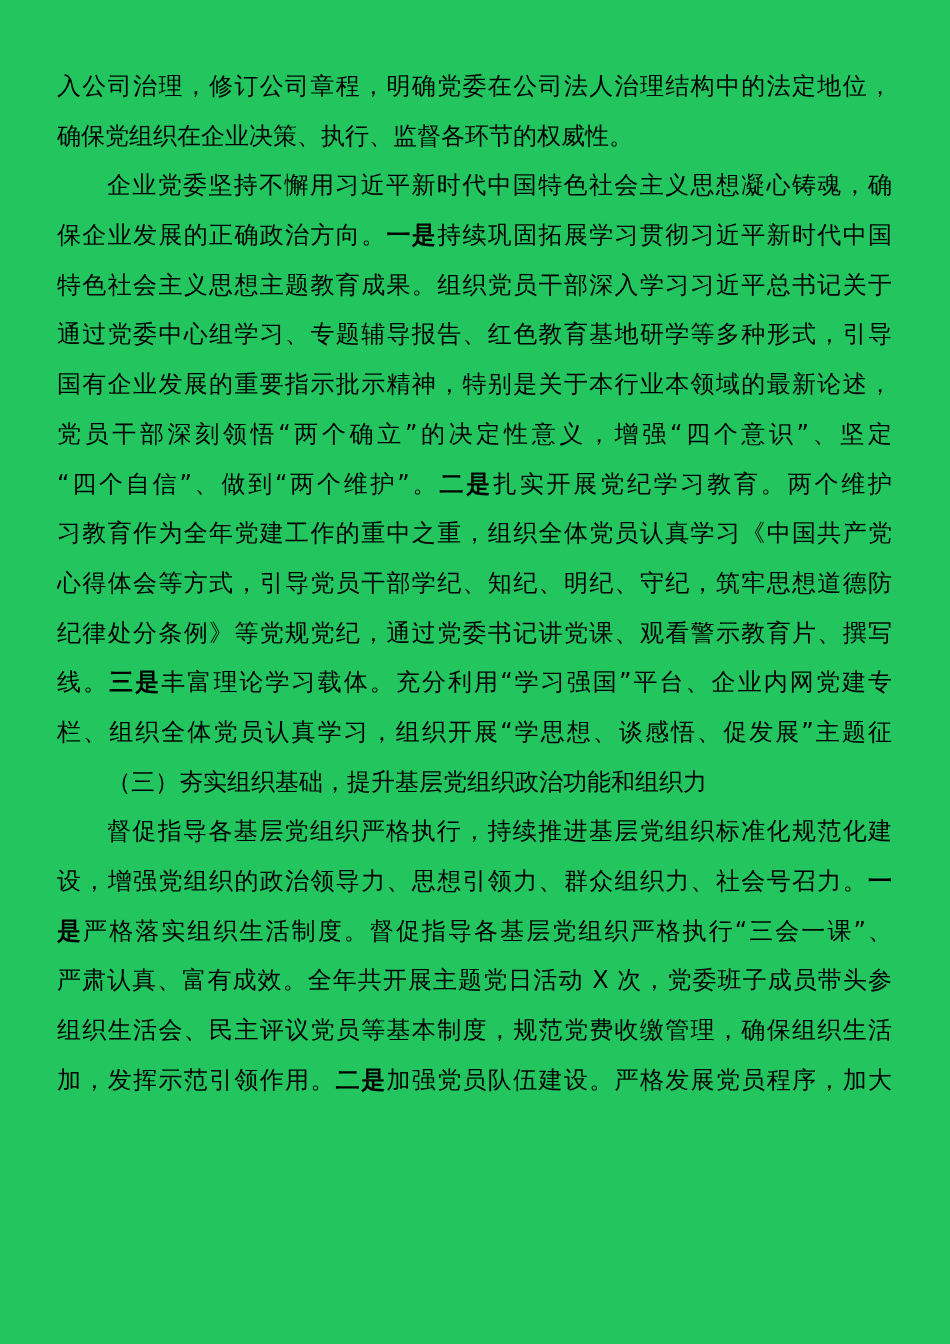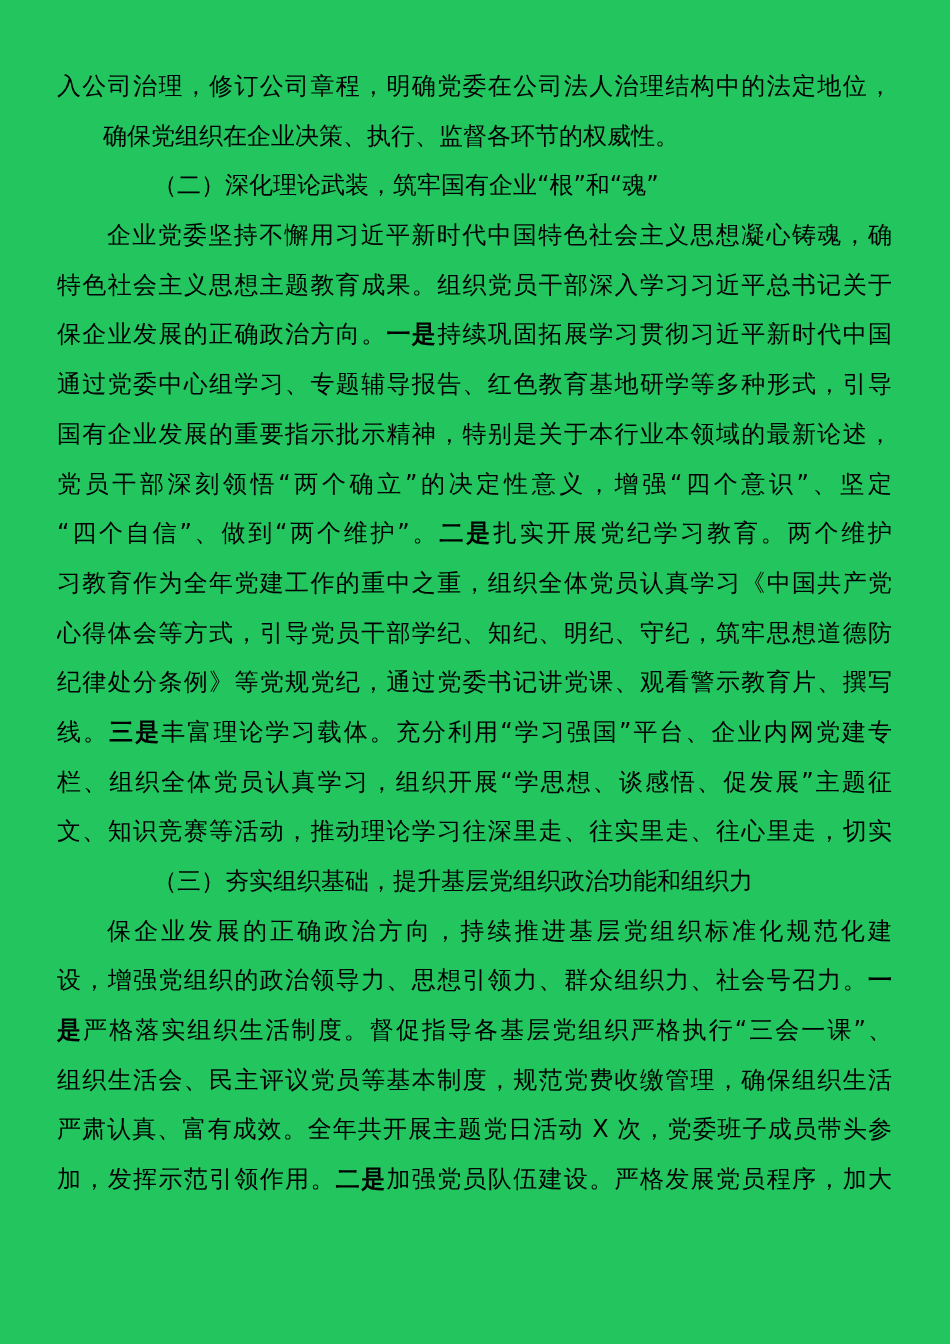--- a/index.html
+++ b/index.html
@@ -26,76 +26,73 @@
     color: #000000;
     text-align: justify;
     text-align-last: justify;
     text-justify: inter-character;
     overflow: hidden;
     white-space: pre-wrap;
   }
   .line.noj {
     text-align: center;
     text-align-last: left;
-    margin-left: 46px;
   }
   .line.indent {
     padding-left: 50px;
   }
   .b {
     font-weight: 700;
   }
 </style>
 </head>
 <body>
 
 <div class="page">
   <div class="content">
 
     <div class="line"><span>入公司治理，修订公司章程，明确党委在公司法人治理结构中的法定地位，</span></div>
 
     <div class="line noj"><span>确保党组织在企业决策、执行、监督各环节的权威性。</span></div>
 
-    <div class="line noj indent"><span>（二）深化理论武装，筑牢国有企业“根”和“魂”</span></div>
 
     <div class="line indent"><span>企业党委坚持不懈用习近平新时代中国特色社会主义思想凝心铸魂，确</span></div>
 
+    <div class="line"><span>保企业发展的正确政治方向。</span><span class="b">一是</span><span>持续巩固拓展学习贯彻习近平新时代中国</span></div>
+
     <div class="line"><span>特色社会主义思想主题教育成果。组织党员干部深入学习习近平总书记关于</span></div>
-
-    <div class="line"><span>保企业发展的正确政治方向。</span><span class="b">一是</span><span>持续巩固拓展学习贯彻习近平新时代中国</span></div>
 
     <div class="line"><span>通过党委中心组学习、专题辅导报告、红色教育基地研学等多种形式，引导</span></div>
 
     <div class="line"><span>国有企业发展的重要指示批示精神，特别是关于本行业本领域的最新论述，</span></div>
 
     <div class="line"><span>党员干部深刻领悟“两个确立”的决定性意义，增强“四个意识”、坚定</span></div>
 
     <div class="line"><span>“四个自信”、做到“两个维护”。</span><span class="b">二是</span><span>扎实开展党纪学习教育。两个维护</span></div>
 
     <div class="line"><span>习教育作为全年党建工作的重中之重，组织全体党员认真学习《中国共产党</span></div>
 
     <div class="line"><span>心得体会等方式，引导党员干部学纪、知纪、明纪、守纪，筑牢思想道德防</span></div>
 
     <div class="line"><span>纪律处分条例》等党规党纪，通过党委书记讲党课、观看警示教育片、撰写</span></div>
 
     <div class="line"><span>线。</span><span class="b">三是</span><span>丰富理论学习载体。充分利用“学习强国”平台、企业内网党建专</span></div>
 
     <div class="line"><span>栏、组织全体党员认真学习，组织开展“学思想、谈感悟、促发展”主题征</span></div>
 
-    <div class="line"><span>文、知识竞赛等活动，推动理论学习往深里走、往实里走、往心里走，切实</span></div>
 
 
     <div class="line noj indent"><span>（三）夯实组织基础，提升基层党组织政治功能和组织力</span></div>
 
-    <div class="line indent"><span>保企业发展的正确政治方向，持续推进基层党组织标准化规范化建</span></div>
+    <div class="line indent"><span>督促指导各基层党组织严格执行，持续推进基层党组织标准化规范化建</span></div>
 
     <div class="line"><span>设，增强党组织的政治领导力、思想引领力、群众组织力、社会号召力。</span><span class="b">一</span></div>
 
     <div class="line"><span class="b">是</span><span>严格落实组织生活制度。督促指导各基层党组织严格执行“三会一课”、</span></div>
 
+    <div class="line"><span>严肃认真、富有成效。全年共开展主题党日活动 X 次，党委班子成员带头参</span></div>
+
     <div class="line"><span>组织生活会、民主评议党员等基本制度，规范党费收缴管理，确保组织生活</span></div>
-
-    <div class="line"><span>严肃认真、富有成效。全年共开展主题党日活动 X 次，党委班子成员带头参</span></div>
 
     <div class="line"><span>加，发挥示范引领作用。</span><span class="b">二是</span><span>加强党员队伍建设。严格发展党员程序，加大</span></div>
 
   </div>
 </div>
 
 </body></html>

